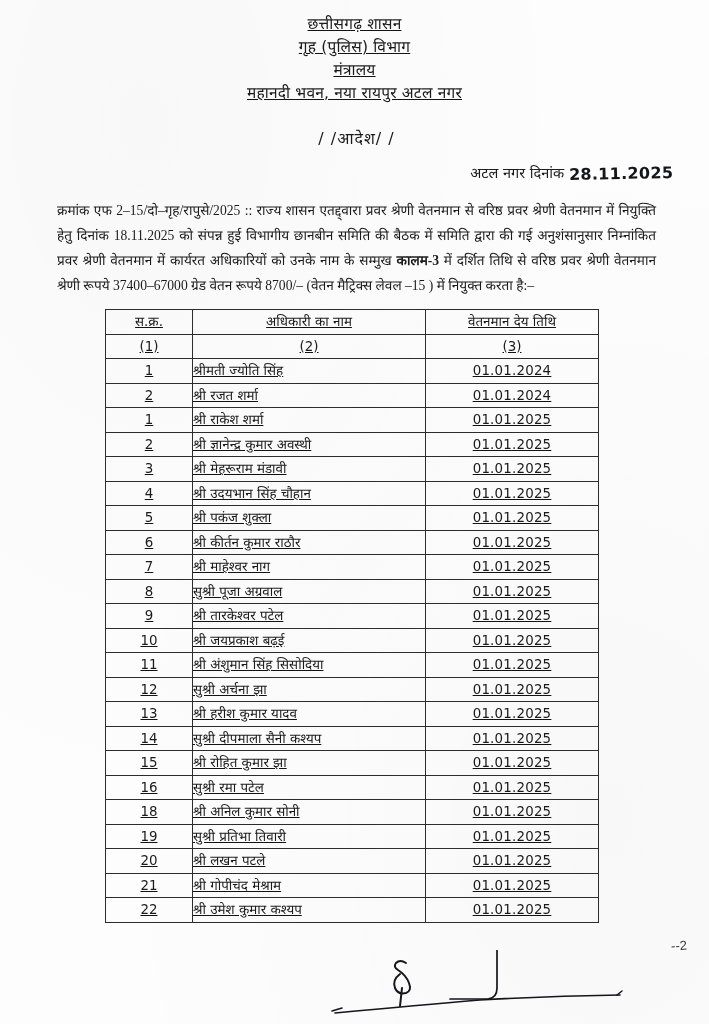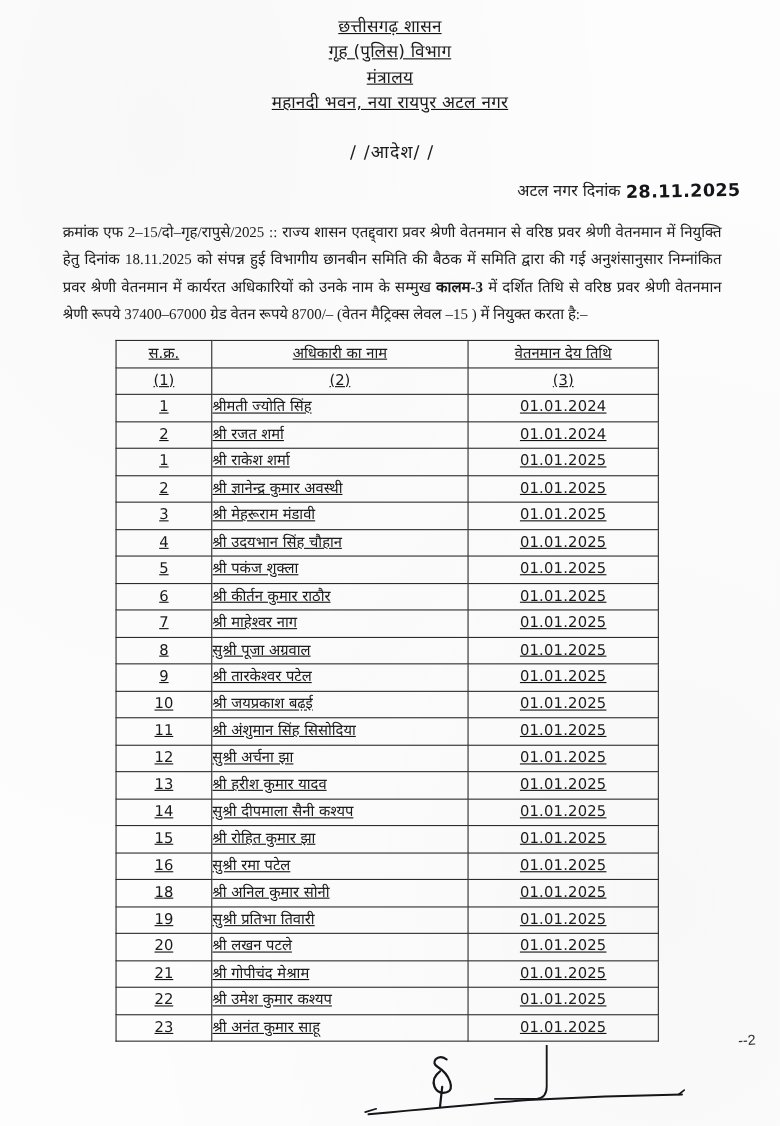--- a/index.html
+++ b/index.html
@@ -289,25 +289,20 @@
           <tr>
             <td class="sno">21</td>
             <td class="name">श्री गोपीचंद मेश्राम</td>
             <td class="date">01.01.2025</td>
           </tr>
           <tr>
             <td class="sno">22</td>
             <td class="name">श्री उमेश कुमार कश्यप</td>
             <td class="date">01.01.2025</td>
           </tr>
-          <tr>
-            <td class="sno">23</td>
-            <td class="name">श्री अनंत कुमार साहू</td>
-            <td class="date">01.01.2025</td>
-          </tr>
         </tbody>
     </table>
   </div>
 
   <div class="pagemark">--2</div>
 
   <div class="signature">
     <svg width="330" height="70" viewBox="0 0 330 70" fill="none" xmlns="http://www.w3.org/2000/svg">
       <path d="M167 0 L167 38 Q167 48 158 49 L120 49" stroke="#15151a" stroke-width="1.7" fill="none" stroke-linecap="round"></path>
       <path d="M5 63 Q90 55 150 50 Q220 46 290 45" stroke="#15151a" stroke-width="1.7" fill="none" stroke-linecap="round"></path>

